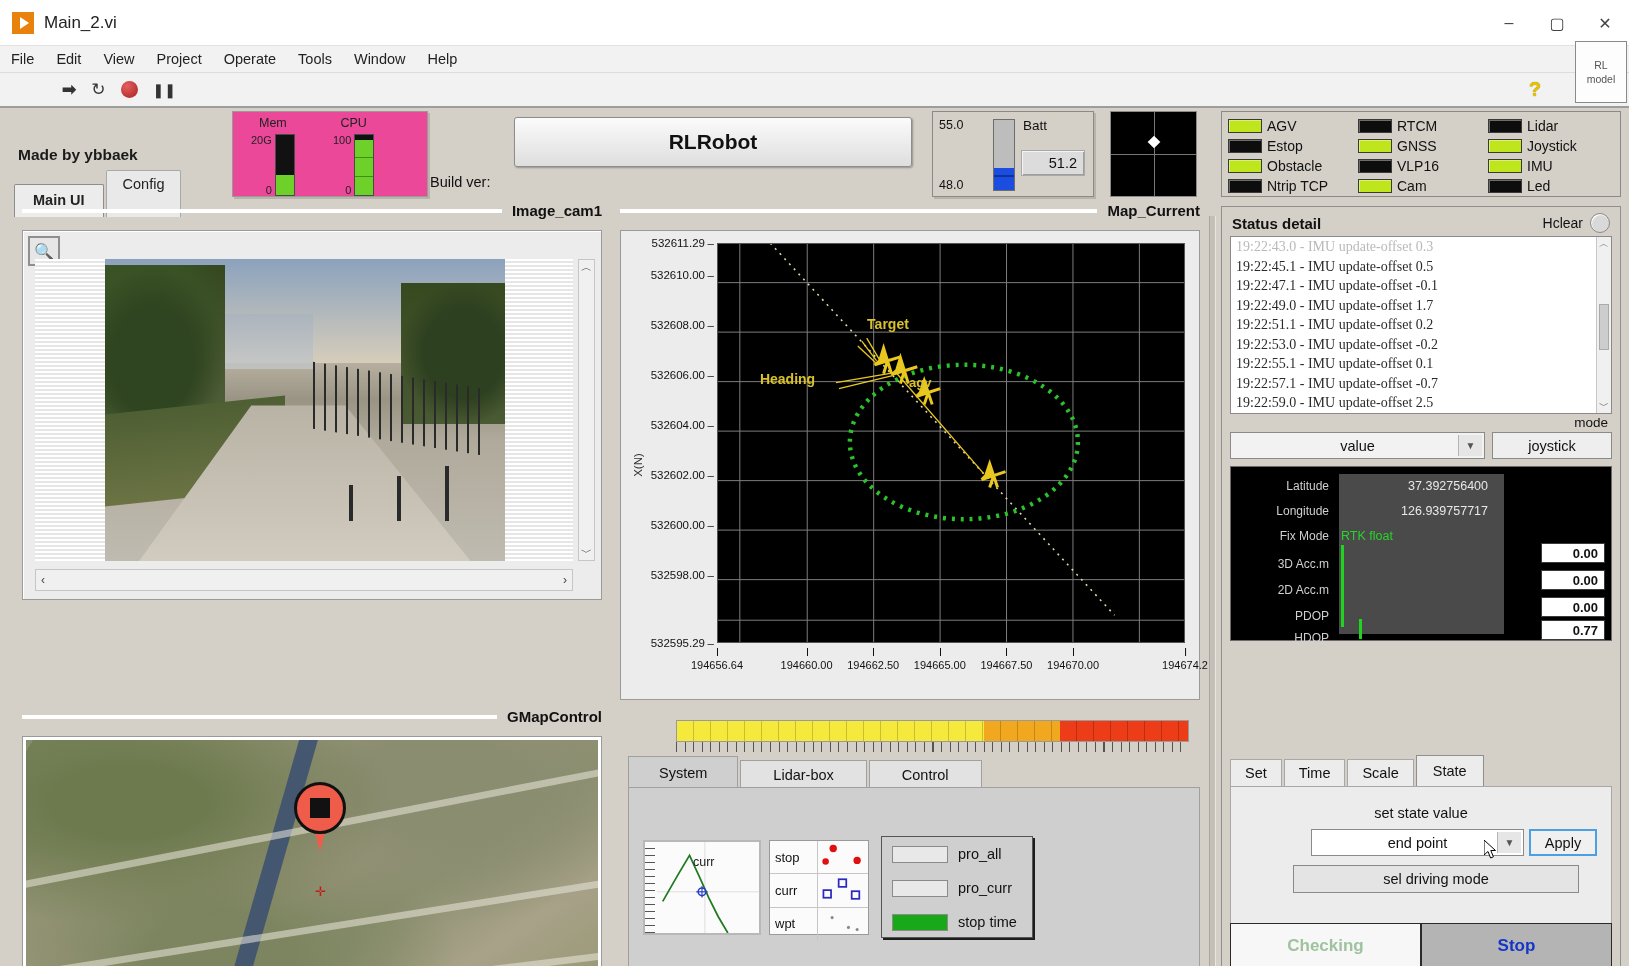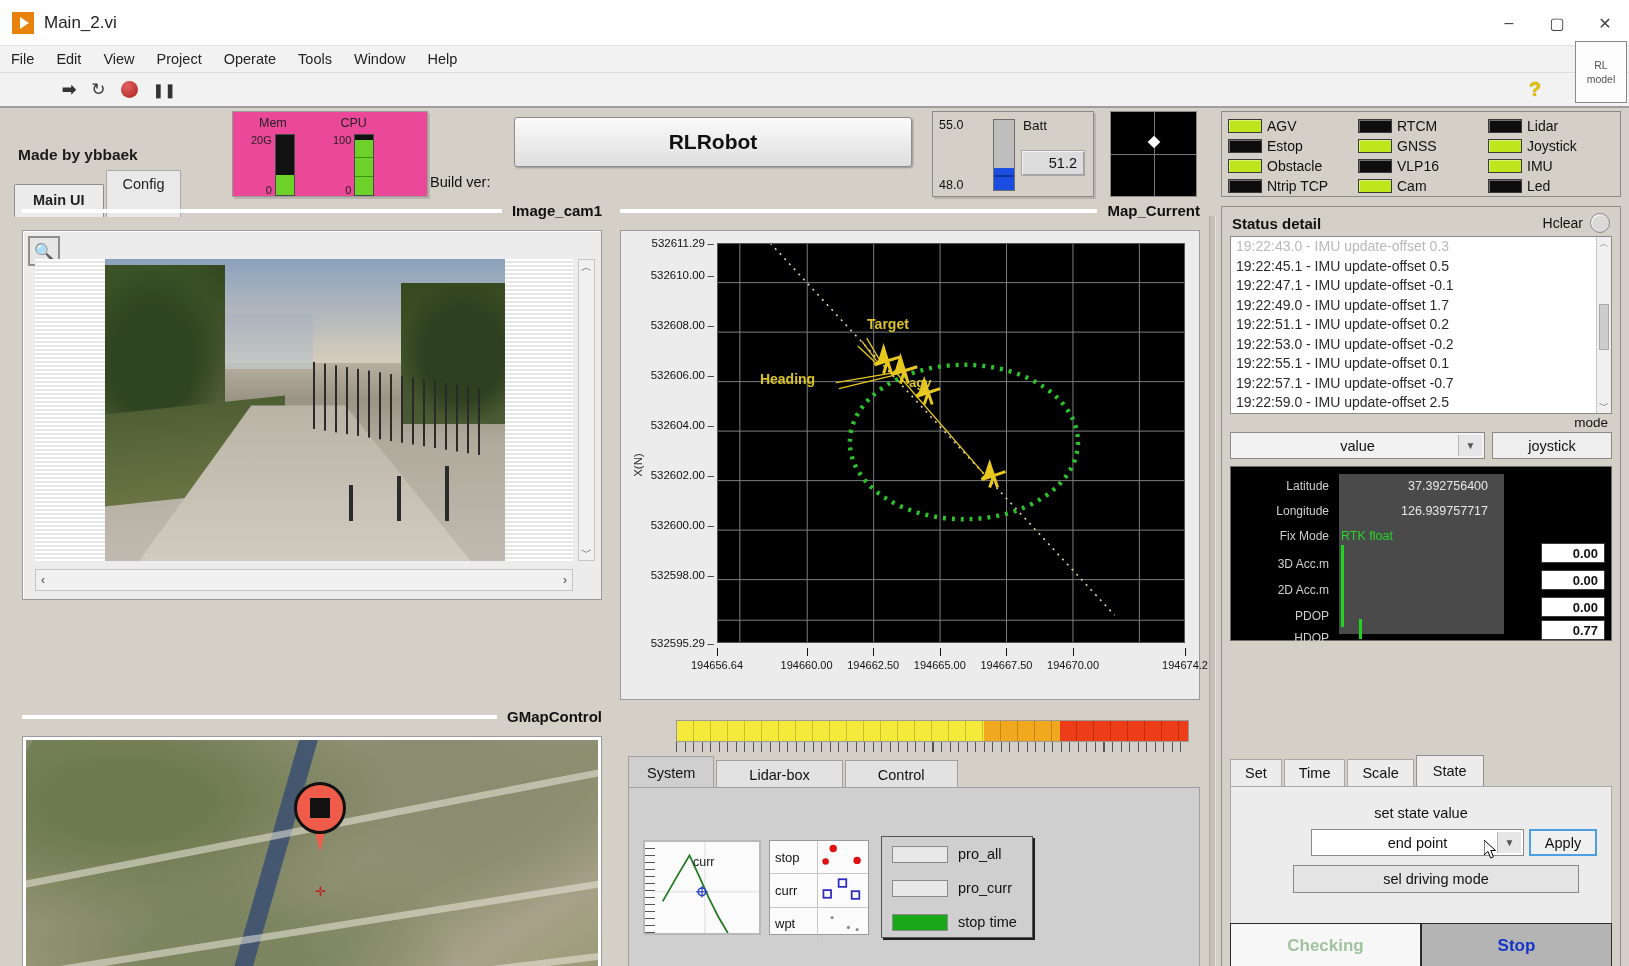--- a/index.html
+++ b/index.html
@@ -203,21 +203,21 @@
      background:repeating-linear-gradient(90deg,#f2a81e 0 16px,#c4861a 16px 17px);}
   .progbar .seg3{position:absolute;left:75%;top:0;bottom:0;right:0;
      background:repeating-linear-gradient(90deg,#ec3d18 0 16px,#bb2f10 16px 17px);}
   .prog-ticks{position:absolute;left:676px;top:634px;width:513px;height:10px;
      background:repeating-linear-gradient(90deg,#555 0 1px,transparent 1px 8.55px);}
   
   .panel{position:absolute;left:620px;top:648px;width:580px;height:270px;}
   .ptabs{display:flex;align-items:flex-end;padding-left:8px;}
   .ptab{background:#e2e2e2;border:1px solid #a0a0a0;border-bottom:none;
      padding:6px 32px;font-size:14.5px;color:#111;margin-right:2px;}
-  .ptab.active{background:#cfcfcf;font-weight:normal;padding:8px 18px;}
+  .ptab.active{background:#cfcfcf;font-weight:normal;padding:8px 30px;}
   .pbody{position:absolute;left:8px;right:0;top:31px;bottom:0;
      background:#cfcfcf;border:1px solid #a0a0a0;}
   .minichart{position:absolute;left:14px;top:52px;width:118px;height:95px;
      background:#fbfbfb;border:2px solid #b8b8b8;}
   .mc-axis{position:absolute;left:0;top:0;bottom:0;width:10px;
      background:repeating-linear-gradient(0deg,#555 0 1px,transparent 1px 7px);}
   .legendbox{position:absolute;left:140px;top:52px;width:100px;height:95px;
      background:#fbfbfb;border:1px solid #9a9a9a;
      display:flex;flex-direction:column;}
   .lgrow{flex:1;display:flex;border-bottom:1px solid #c6c6c6;}
@@ -238,21 +238,21 @@
   .status-hdr{display:flex;align-items:center;justify-content:space-between;
      padding:6px 10px 3px;}
   .status-title{font-size:15px;font-weight:bold;color:#111;}
   .hclear-wrap{display:flex;align-items:center;gap:7px;}
   .hclear-lbl{font-size:14px;color:#111;}
   .hclear-btn{width:20px;height:20px;border-radius:50%;background:#d9d9d9;
      border:1px solid #8a8a8a;box-shadow:inset 1px 1px 1px #fff;}
   .loglist{margin:0 8px;height:178px;background:#fff;border:1px solid #8a8a8a;
      position:relative;overflow:hidden;}
   .logline{font-size:14px;color:#2a2a2a;padding:0 5px;line-height:19.5px;
-     white-space:nowrap;}
+     white-space:nowrap;font-family:Liberation Serif, serif;}
   .logline.partial{color:#b9b9b9;}
   .logsb{position:absolute;right:0;top:0;bottom:0;width:15px;background:#f0f0f0;
      border-left:1px solid #c6c6c6;display:flex;flex-direction:column;
      justify-content:space-between;align-items:center;font-size:10px;color:#555;}
   .logsb .thumb{position:absolute;top:38%;left:2px;right:2px;height:26%;
      background:#cdcdcd;border:1px solid #aaa;}
   .modelbl{text-align:right;padding:1px 12px 2px;font-size:13.5px;color:#111;}
   .moderow{display:flex;gap:7px;padding:0 8px;}
   .dropdown{flex:1;height:27px;background:#f2f2f2;border:1px solid #8a8a8a;
      display:flex;align-items:center;justify-content:center;position:relative;

